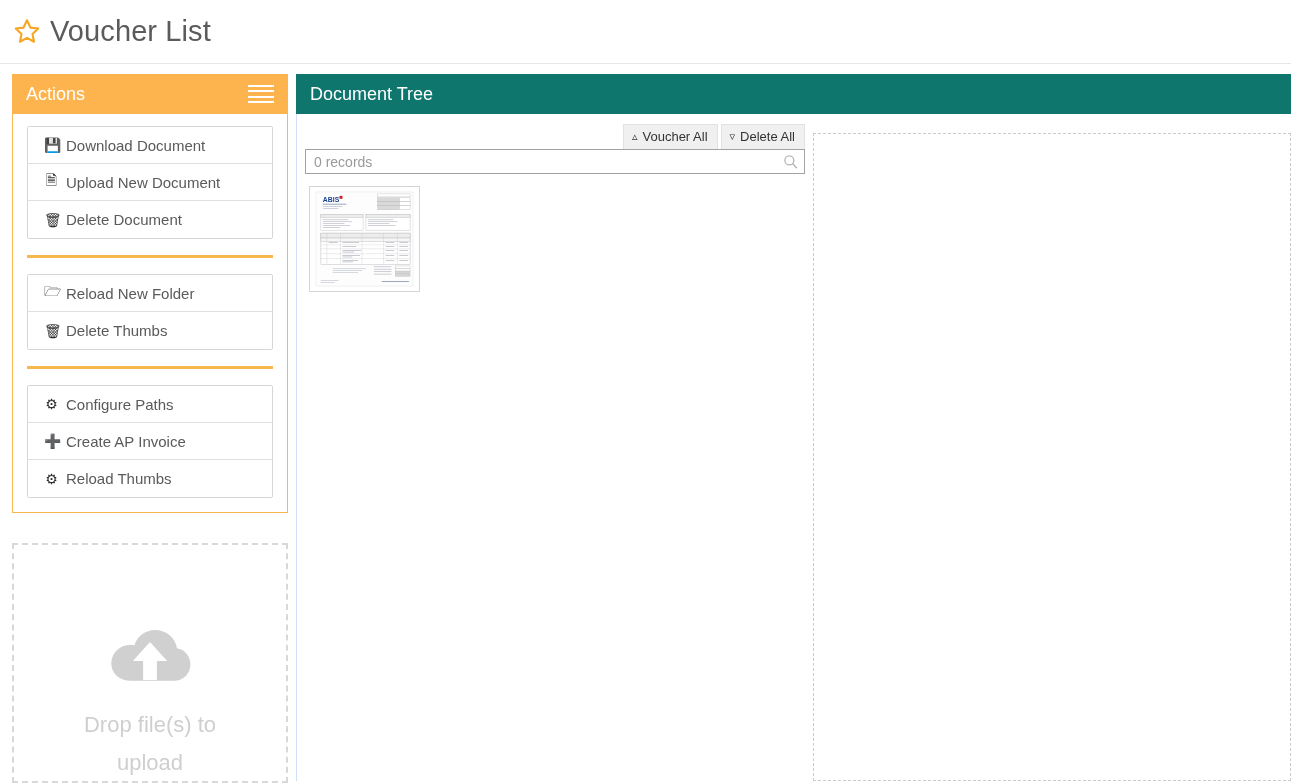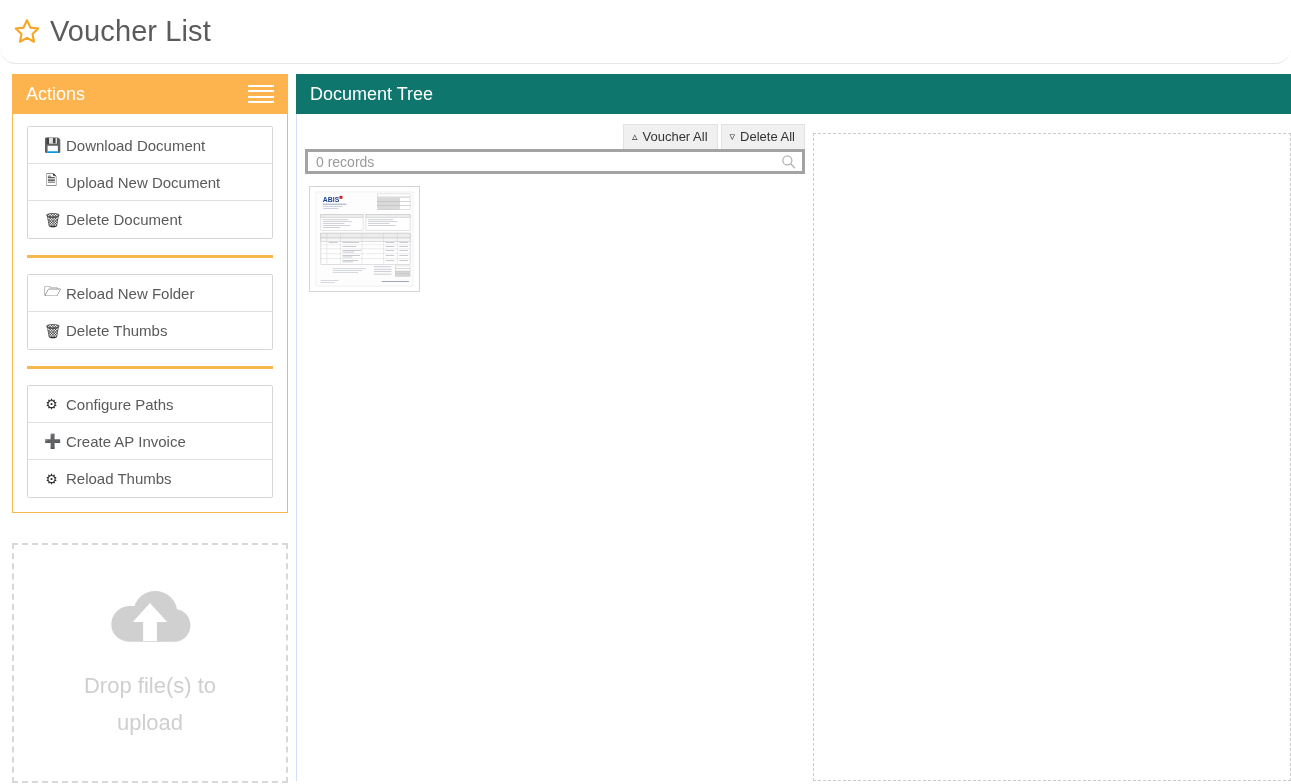--- a/index.html
+++ b/index.html
@@ -12,21 +12,20 @@
     overflow: hidden;
   }
 
   
   #page-header {
     height: 64px;
     display: flex;
     align-items: center;
     padding-left: 12px;
     border-bottom: 1px solid #e7e7e7;
-    border-radius: 16px;
   }
   #star-icon { width: 30px; height: 30px; flex: 0 0 auto; margin-right: 8px; }
   #page-title {
     font-size: 29px;
     font-weight: normal;
     color: #5b5b5b;
     line-height: 1;
     letter-spacing: .1px;
   }
 
@@ -82,21 +81,21 @@
 
   
   #dropzone {
     margin-top: 30px;
     width: 276px;
     height: 240px;
     border: 2px dashed #d8d8d8;
     display: flex;
     flex-direction: column;
     align-items: center;
-    justify-content: center;
+    justify-content: flex-end;
     color: #cfcfcf;
   }
   #cloud-upload-icon { width: 86px; height: 62px; margin-bottom: 20px; }
   #dropzone-label {
     font-size: 22px;
     line-height: 1.7;
     text-align: center;
     color: #cfcfcf;
     max-width: 200px;
   }
@@ -136,21 +135,21 @@
     padding: 4px 9px 5px 8px;
     cursor: pointer;
     display: flex;
     align-items: center;
     white-space: nowrap;
   }
   .tb-btn + .tb-btn { margin-left: 3px; }
   .tb-btn .chev { font-size: 11px; margin-right: 5px; display:inline-block; }
 
   #tree-search-bar {
-    border: 3px solid #a3a3a3;
+    border: 1px solid #a3a3a3;
     height: 25px;
     display: flex;
     align-items: center;
     padding: 0 6px 0 6px;
     background: #fff;
   }
   #tree-search-input {
     flex: 1 1 auto;
     border: none;
     outline: none;

